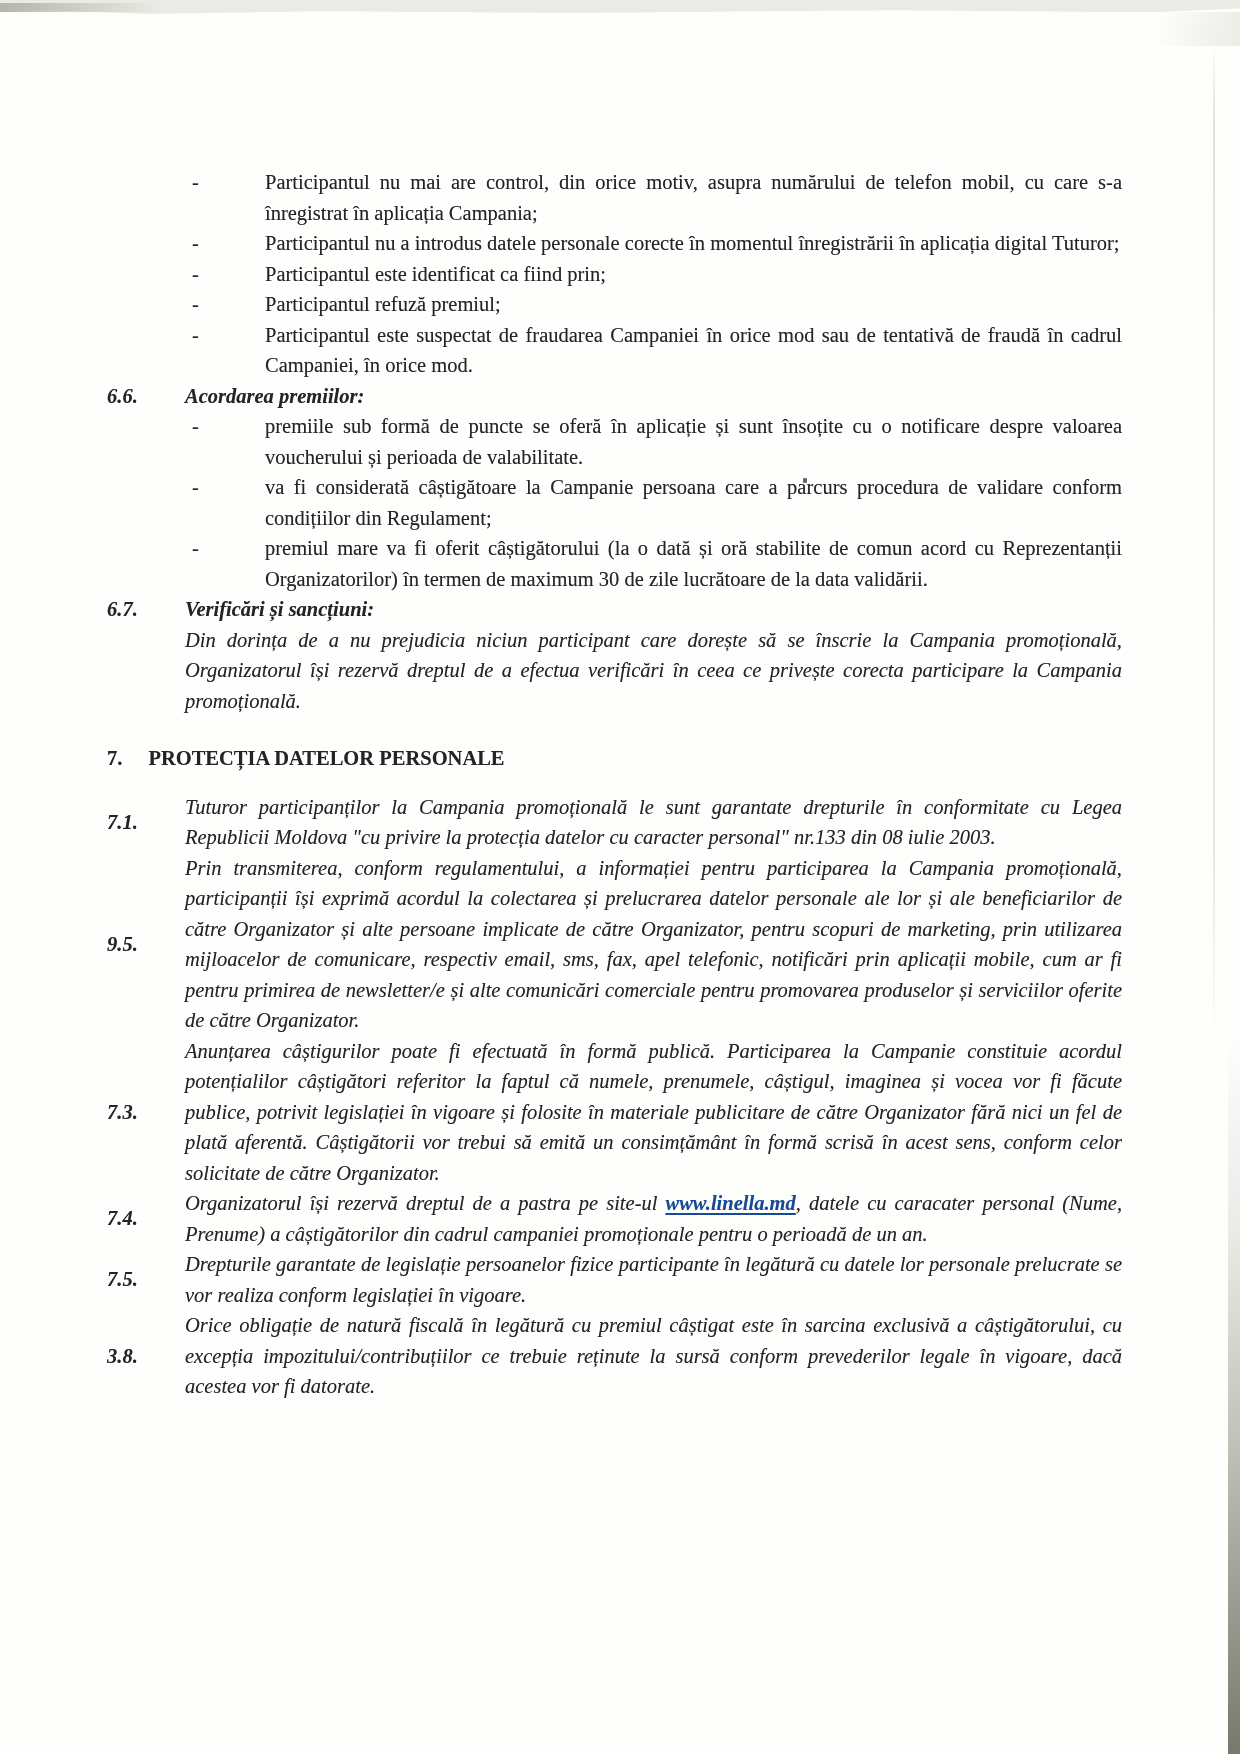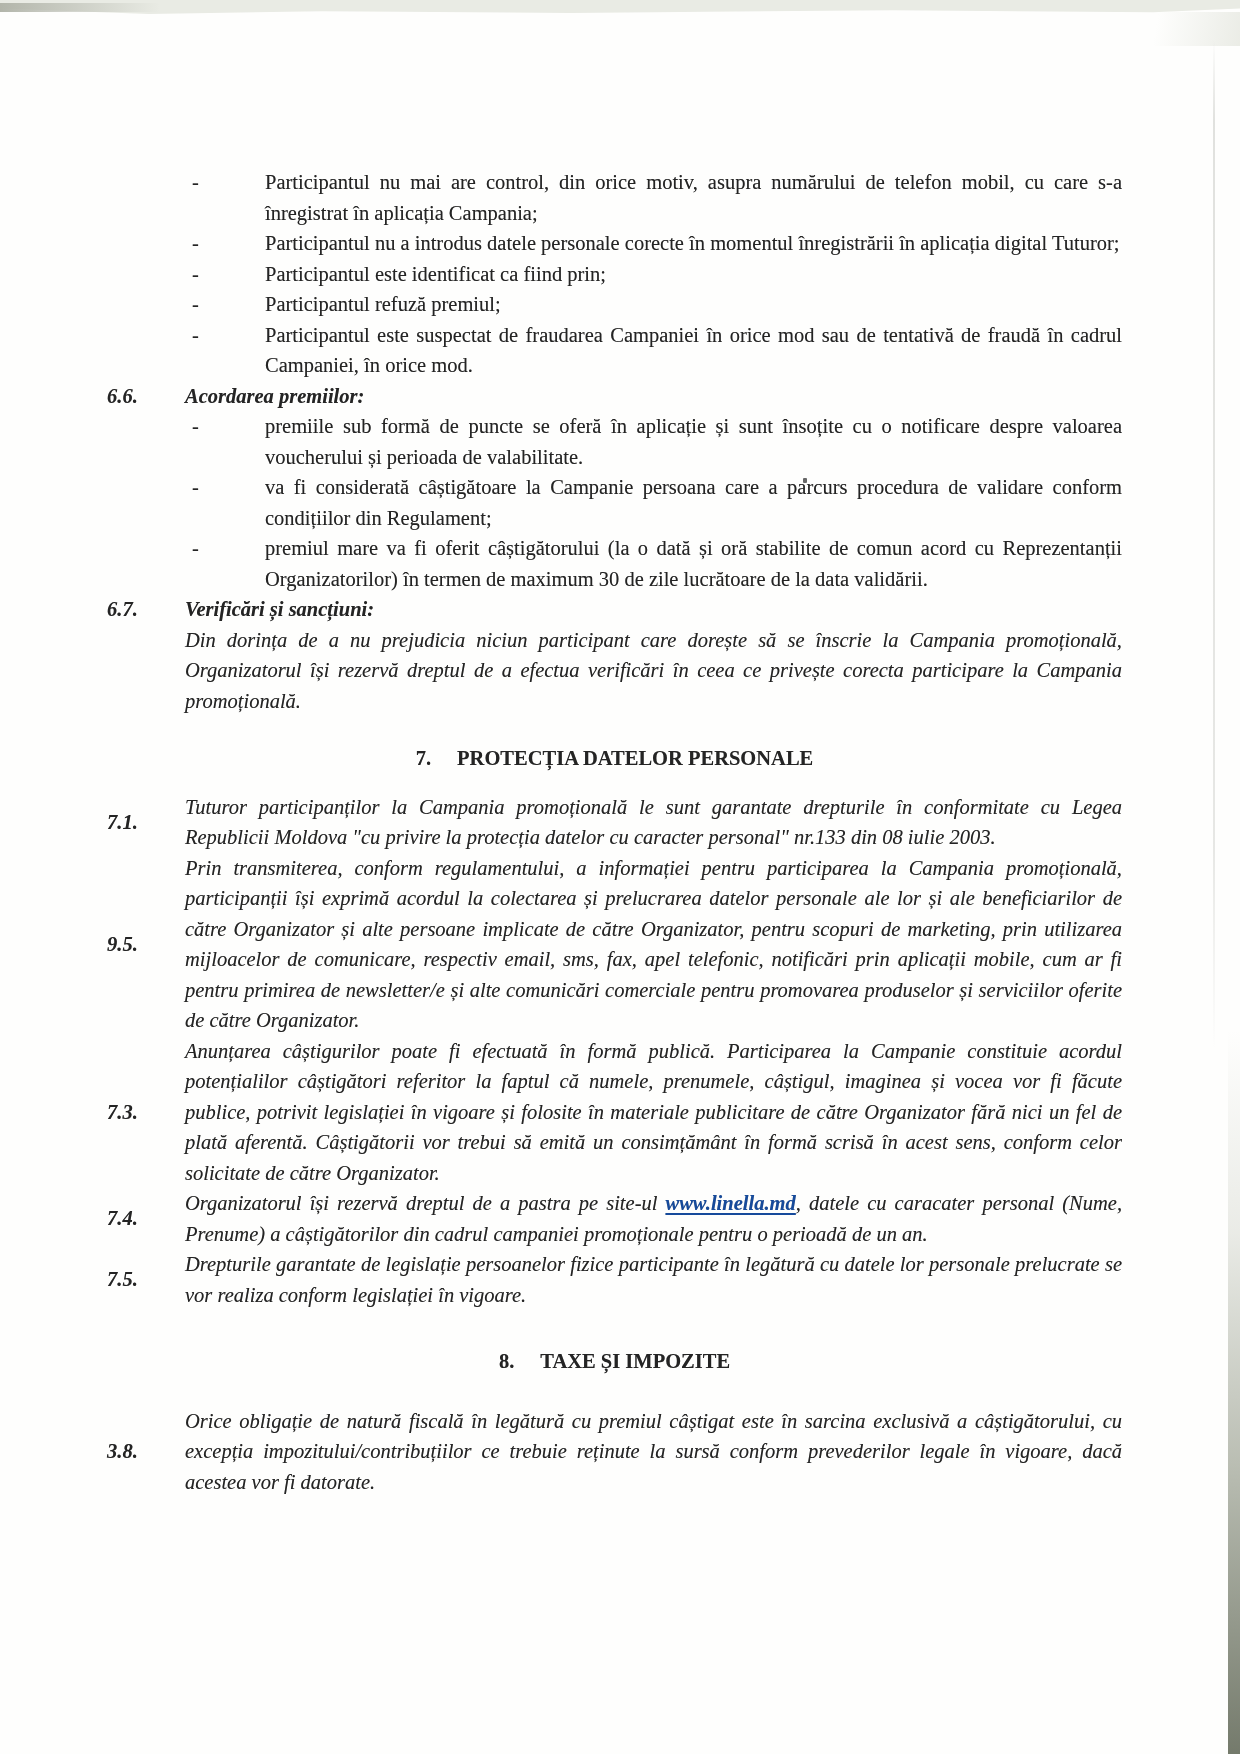--- a/index.html
+++ b/index.html
@@ -49,21 +49,21 @@
   
   .content { position: absolute; left: 107px; top: 167px; width: 1015px; }
   .row { display: flex; align-items: center; font-style: italic; }
   .num  { flex: 0 0 78px; font-weight: bold; }
   .cbody { flex: 1; }
   .justify { text-align: justify; }
   .bold { font-weight: bold; }
   .bullet-row { display: flex; align-items: flex-start; }
   .dash  { flex: 0 0 73px; margin-left: 85px; }
   .btext { flex: 1; text-align: justify; }
-  .heading { text-align: center; font-weight: bold; }
+  .heading { font-weight: bold; }
   .heading-7 { margin: 27px 0 18px 0; }
   .heading-8 { margin: 36px 0 29px 0; }
   .hnum { margin-right: 26px; }
   .link {
     color: var(--link-color, #164a9b);
     font-weight: bold;
     text-decoration: underline;
     text-decoration-thickness: 2px;
     text-underline-offset: 3px;
     cursor: pointer;
@@ -156,23 +156,20 @@
     <div class="row">
       <span class="num">7.4.</span>
       <div class="cbody justify"><span>Organizatorul își rezervă dreptul de a pastra pe site-ul </span><a class="link">www.linella.md</a><span>, datele cu caracater personal (Nume, Prenume) a câștigătorilor din cadrul campaniei promoționale pentru o perioadă de un an.</span></div>
     </div>
 
     <div class="row">
       <span class="num">7.5.</span>
       <div class="cbody justify">Drepturile garantate de legislație persoanelor fizice participante în legătură cu datele lor personale prelucrate se vor realiza conform legislației în vigoare.</div>
     </div>
 
-    <div class="heading heading-8">
-      <span class="hnum">8.</span><span>TAXE ȘI IMPOZITE</span>
-    </div>
 
     <div class="row">
       <span class="num">3.8.</span>
       <div class="cbody justify">Orice obligație de natură fiscală în legătură cu premiul câștigat este în sarcina exclusivă a câștigătorului, cu excepția impozitului/contribuțiilor ce trebuie reținute la sursă conform prevederilor legale în vigoare, dacă acestea vor fi datorate.</div>
     </div>
 
   </div>
 </div>
 
 </body></html>

